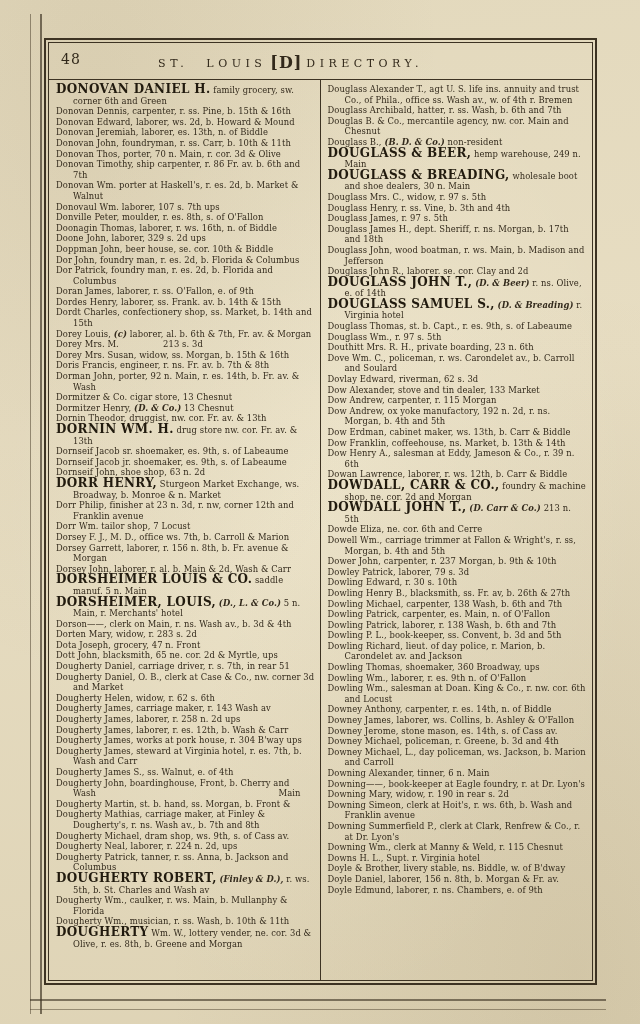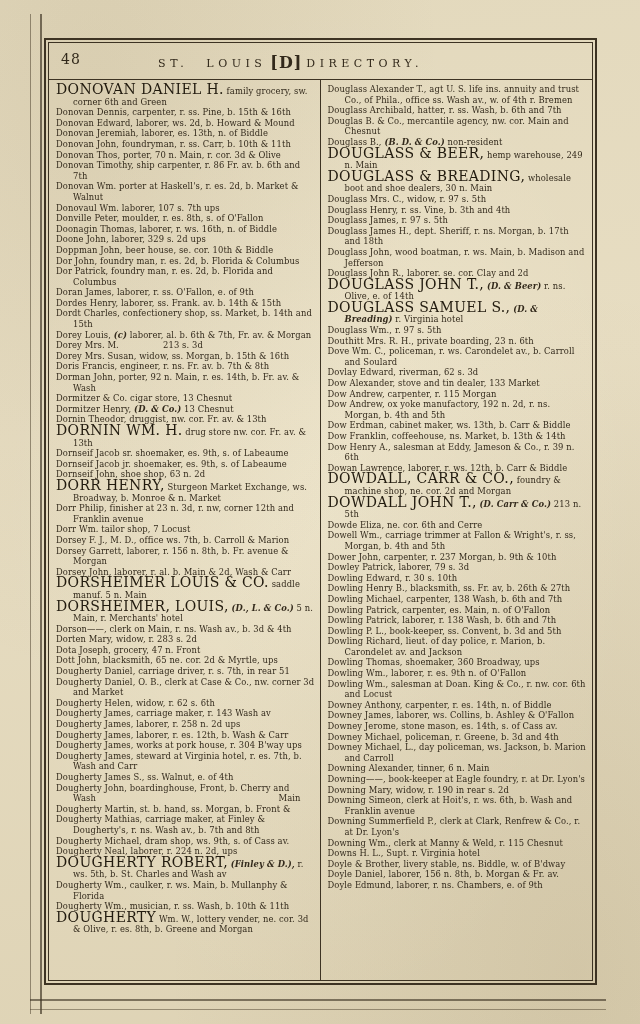--- a/index.html
+++ b/index.html
@@ -98,24 +98,24 @@
     color: #332a1c;
   }
   .entry {
     position: relative;
     padding-left: 17px;
     text-indent: -17px;
     white-space: pre-wrap;
     letter-spacing: 0.1px;
   }
   .entry b {
-    font-weight: normal;
+    font-weight: bold;
     color: #211a0e;
     letter-spacing: 0.35px;
-    font-size: 14px;
+    font-size: 12px;
   }
   .entry i { font-style: italic; font-weight: bold; }
   .entry .tail {
     position: absolute;
     right: 14px; bottom: 0;
     text-indent: 0;
   }
 </style>
 </head>
 <body>
@@ -183,20 +183,21 @@
             <div class="entry">Dougherty James, laborer, r. 258 n. 2d ups</div>
             <div class="entry">Dougherty James, laborer, r. es. 12th, b. Wash &amp; Carr</div>
             <div class="entry">Dougherty James, works at pork house, r. 304 B'way ups</div>
             <div class="entry">Dougherty James, steward at Virginia hotel, r. es. 7th, b. Wash and Carr</div>
             <div class="entry">Dougherty James S., ss. Walnut, e. of 4th</div>
             <div class="entry">Dougherty John, boardinghouse, Front, b. Cherry and Wash<span class="tail">Main</span></div>
             <div class="entry">Dougherty Martin, st. b. hand, ss. Morgan, b. Front &amp;</div>
             <div class="entry">Dougherty Mathias, carriage maker, at Finley &amp; Dougherty's, r. ns. Wash av., b. 7th and 8th</div>
             <div class="entry">Dougherty Michael, dram shop, ws. 9th, s. of Cass av.</div>
             <div class="entry">Dougherty Neal, laborer, r. 224 n. 2d, ups</div>
+            <div class="entry">Dougherty Patrick, tanner, r. ss. Anna, b. Jackson and Columbus</div>
             <div class="entry"><b>DOUGHERTY ROBERT,</b> <i>(Finley &amp; D.),</i> r. ws. 5th, b. St. Charles and Wash av</div>
             <div class="entry">Dougherty Wm., caulker, r. ws. Main, b. Mullanphy &amp; Florida</div>
             <div class="entry">Dougherty Wm., musician, r. ss. Wash, b. 10th &amp; 11th</div>
             <div class="entry"><b>DOUGHERTY</b> Wm. W., lottery vender, ne. cor. 3d &amp; Olive, r. es. 8th, b. Greene and Morgan</div>
           </div>
       </div>
       <div class="col right">
         <div class="entries">
             <div class="entry">Douglass Alexander T., agt U. S. life ins. annuity and trust Co., of Phila., office ss. Wash av., w. of 4th r. Bremen</div>
             <div class="entry">Douglass Archibald, hatter, r. ss. Wash, b. 6th and 7th</div>
@@ -205,20 +206,21 @@
             <div class="entry"><b>DOUGLASS &amp; BEER,</b> hemp warehouse, 249 n. Main</div>
             <div class="entry"><b>DOUGLASS &amp; BREADING,</b> wholesale boot and shoe dealers, 30 n. Main</div>
             <div class="entry">Douglass Mrs. C., widow, r. 97 s. 5th</div>
             <div class="entry">Douglass Henry, r. ss. Vine, b. 3th and 4th</div>
             <div class="entry">Douglass James, r. 97 s. 5th</div>
             <div class="entry">Douglass James H., dept. Sheriff, r. ns. Morgan, b. 17th and 18th</div>
             <div class="entry">Douglass John, wood boatman, r. ws. Main, b. Madison and Jefferson</div>
             <div class="entry">Douglass John R., laborer. se. cor. Clay and 2d</div>
             <div class="entry"><b>DOUGLASS JOHN T.,</b> <i>(D. &amp; Beer)</i> r. ns. Olive, e. of 14th</div>
             <div class="entry"><b>DOUGLASS SAMUEL S.,</b> <i>(D. &amp; Breading)</i> r. Virginia hotel</div>
+            <div class="entry">Douglass Thomas, st. b. Capt., r. es. 9th, s. of Labeaume</div>
             <div class="entry">Douglass Wm., r. 97 s. 5th</div>
             <div class="entry">Douthitt Mrs. R. H., private boarding, 23 n. 6th</div>
             <div class="entry">Dove Wm. C., policeman, r. ws. Carondelet av., b. Carroll and Soulard</div>
             <div class="entry">Dovlay Edward, riverman, 62 s. 3d</div>
             <div class="entry">Dow Alexander, stove and tin dealer, 133 Market</div>
             <div class="entry">Dow Andrew, carpenter, r. 115 Morgan</div>
             <div class="entry">Dow Andrew, ox yoke manufactory, 192 n. 2d, r. ns. Morgan, b. 4th and 5th</div>
             <div class="entry">Dow Erdman, cabinet maker, ws. 13th, b. Carr &amp; Biddle</div>
             <div class="entry">Dow Franklin, coffeehouse, ns. Market, b. 13th &amp; 14th</div>
             <div class="entry">Dow Henry A., salesman at Eddy, Jameson &amp; Co., r. 39 n. 6th</div>

